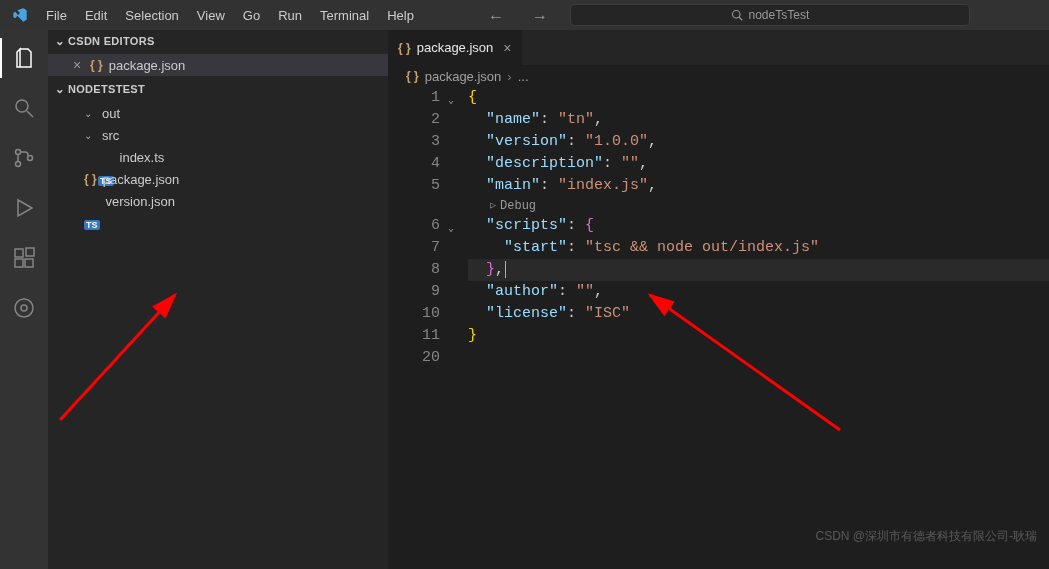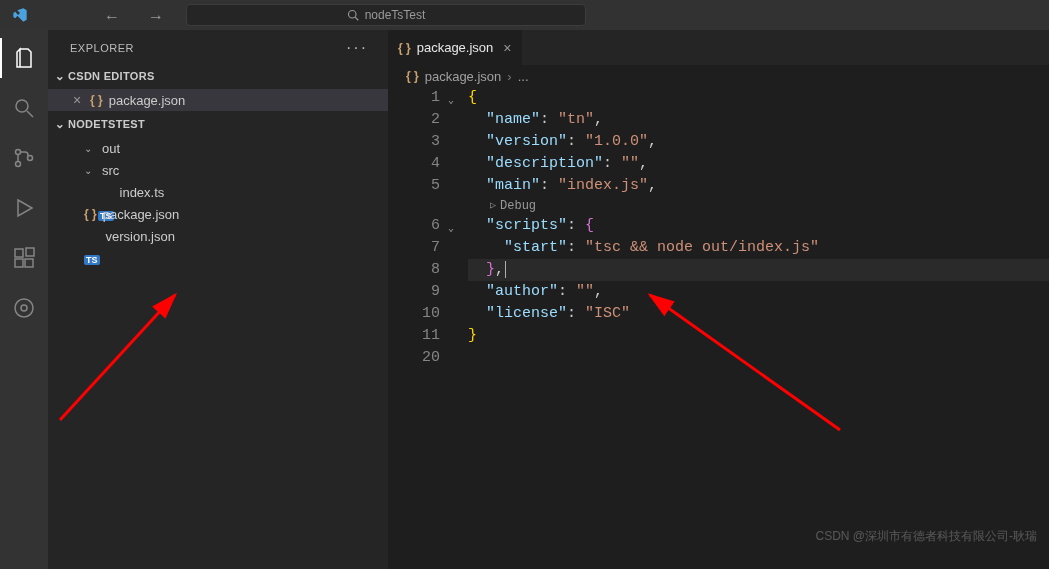--- a/index.html
+++ b/index.html
@@ -148,20 +148,30 @@
     color: rgba(255,255,255,0.25); font-size: 12px; margin-top: 28px;
   }
 </style>
 </head>
 <body>
 
 <div class="titlebar">
   <svg class="vscode-logo" viewBox="0 0 24 24">
     <path fill="#4aa3df" d="M17 2l5 3v14l-5 3-9-9 4-4-4-4 9-3zM5 7l-3 2v6l3 2 4-5-4-5z"></path>
   </svg>
+  <div class="menu" id="menu">
+      <div class="menu-item">File</div>
+      <div class="menu-item">Edit</div>
+      <div class="menu-item">Selection</div>
+      <div class="menu-item">View</div>
+      <div class="menu-item">Go</div>
+      <div class="menu-item">Run</div>
+      <div class="menu-item">Terminal</div>
+      <div class="menu-item">Help</div>
+    </div>
   <div class="titlebar-center">
     <span class="nav-arrow">←</span>
     <span class="nav-arrow">→</span>
     <div class="searchbox">
       <svg width="12" height="12" viewBox="0 0 16 16">
         <circle cx="7" cy="7" r="5" stroke="#999" stroke-width="1.5" fill="none"></circle>
         <line x1="11" y1="11" x2="15" y2="15" stroke="#999" stroke-width="1.5"></line>
       </svg>
       <span>nodeTsTest</span>
     </div>
@@ -205,24 +215,20 @@
     </div>
     <div class="act-icon">
       <svg width="24" height="24" viewBox="0 0 24 24">
           <circle cx="12" cy="12" r="9" fill="none" stroke="currentColor" stroke-width="1.5"></circle>
           <circle cx="12" cy="12" r="3" fill="none" stroke="currentColor" stroke-width="1.5"></circle>
         </svg>
     </div>
   </div>
 
   <div class="sidebar">
-    <div class="sidebar-header">
-      <span>EXPLORER</span>
-      <span class="more">···</span>
-    </div>
     <div class="section-header">
       <span class="chev">⌄</span>
       <span>CSDN EDITORS</span>
     </div>
     <div class="tree" id="open-editors">
         <div class="tree-row active">
           <span class="file-x">×</span>
     <span class="ico-braces">{ }</span>
     <span>package.json</span>
         </div>

